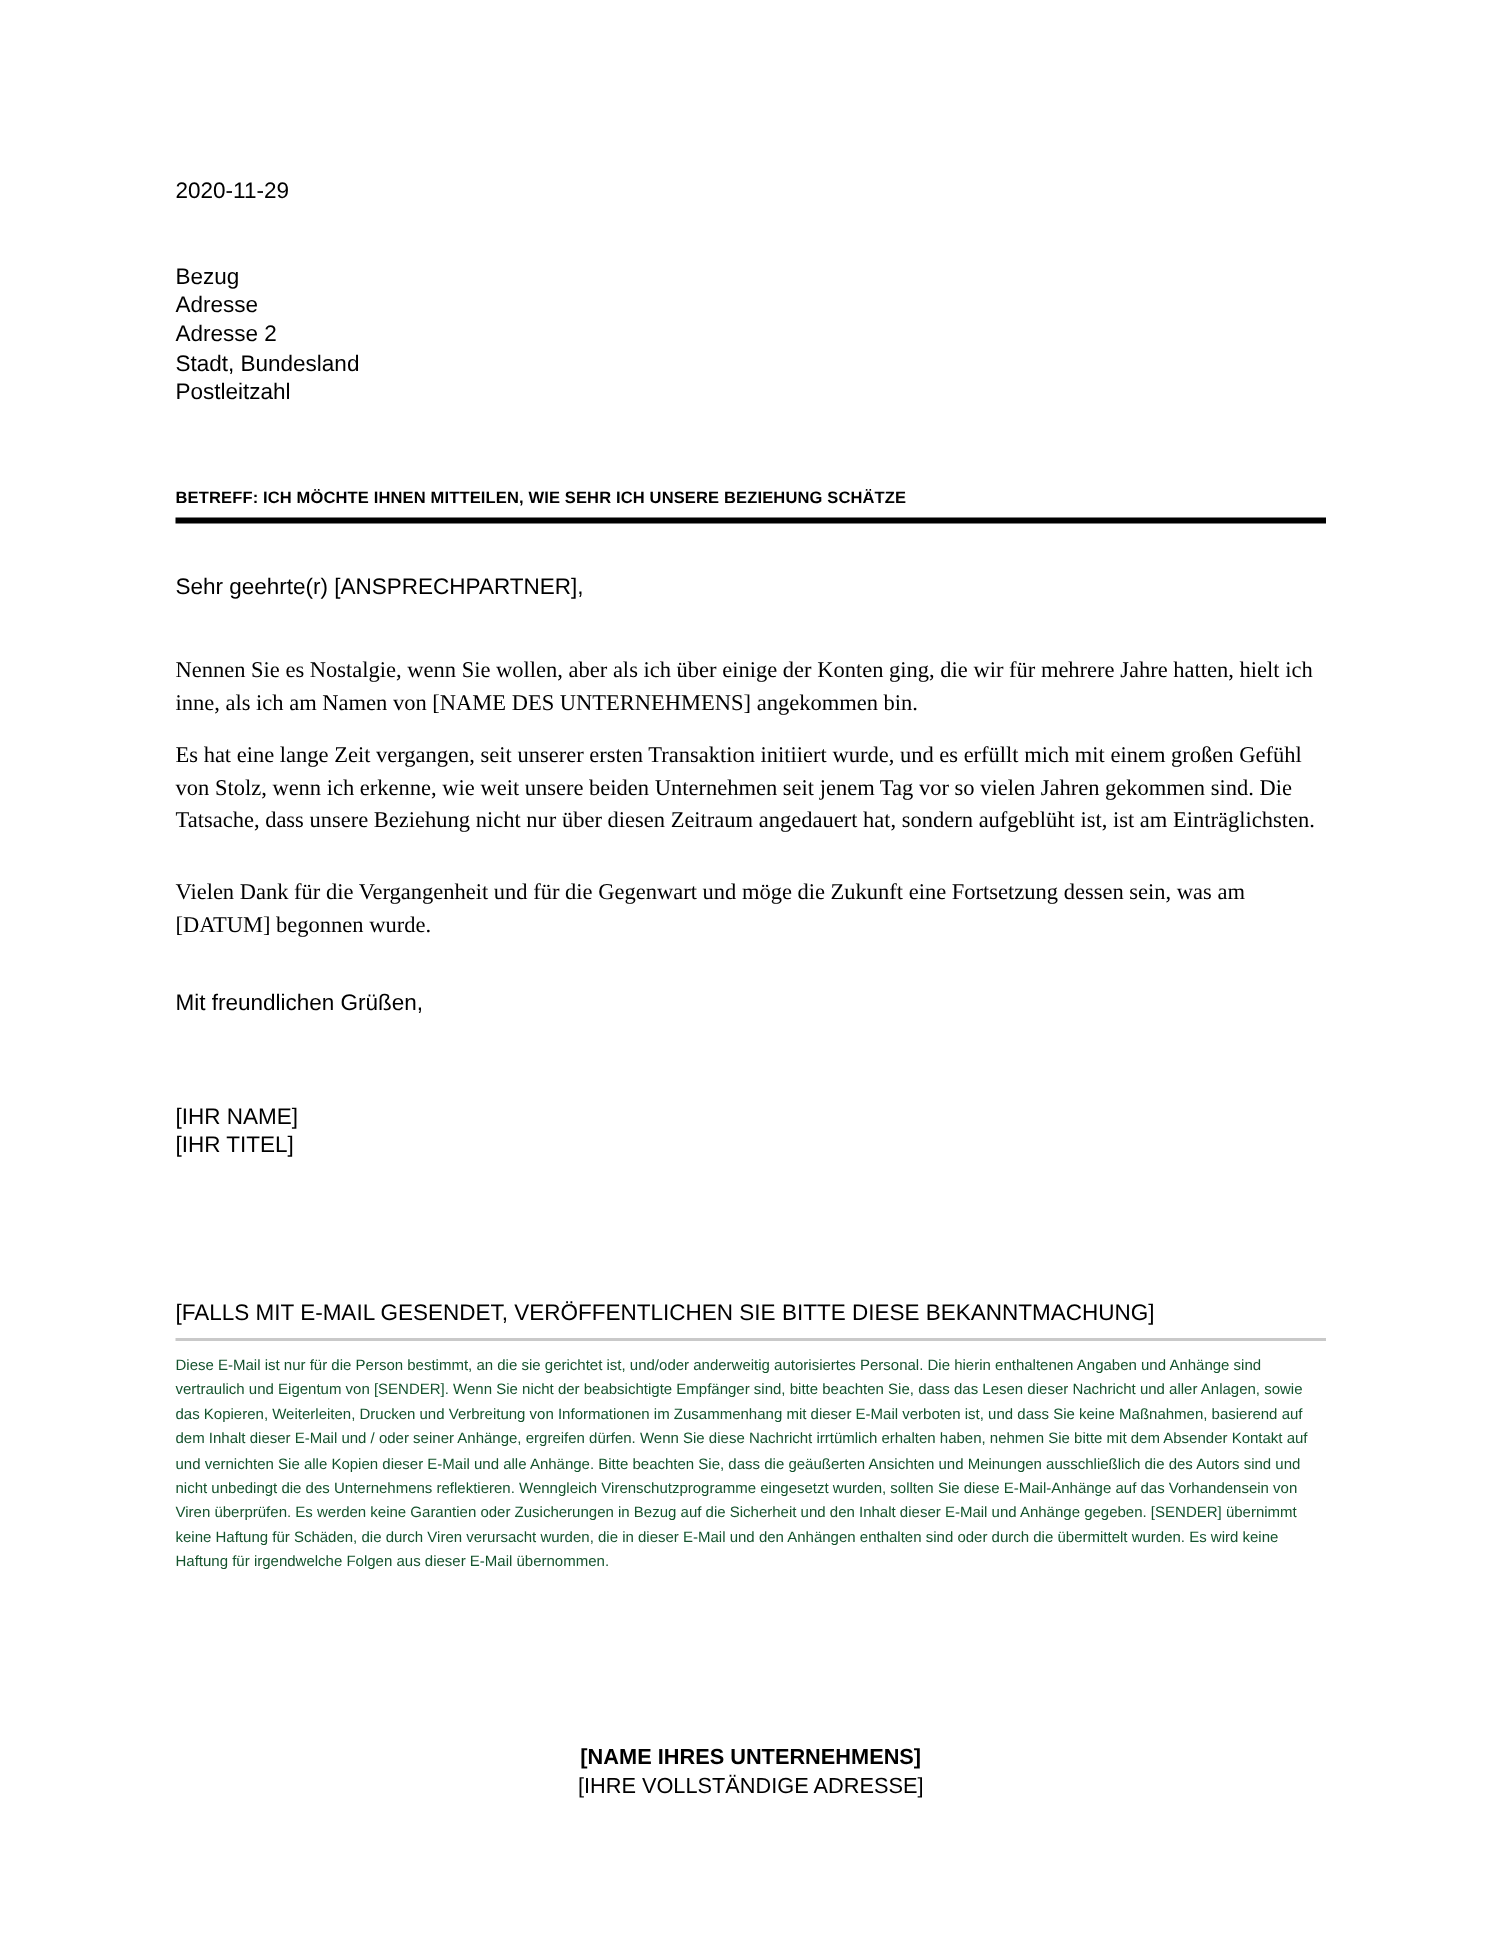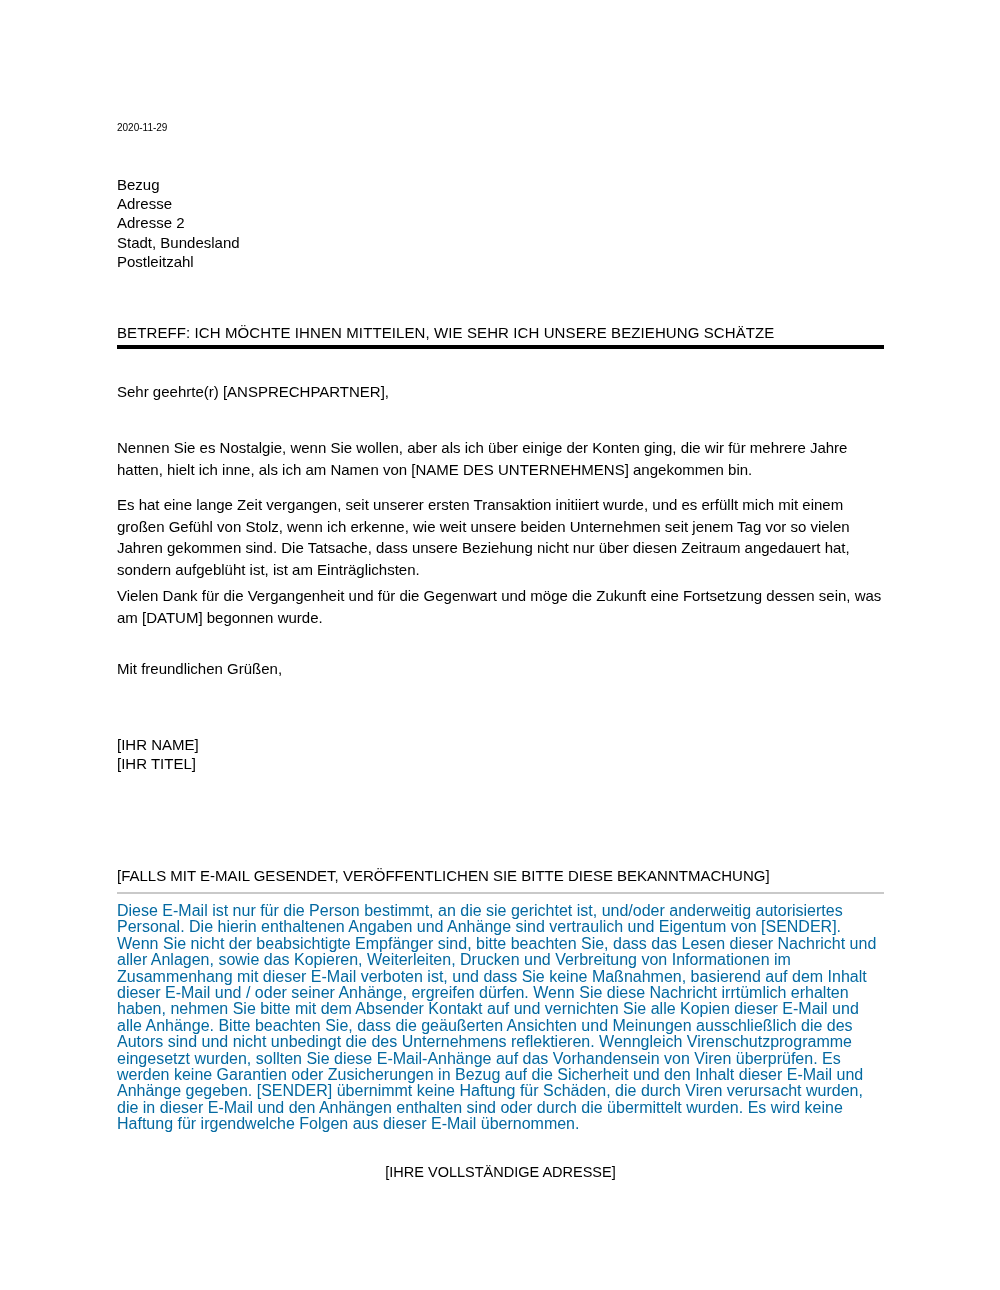--- a/index.html
+++ b/index.html
@@ -30,44 +30,44 @@
     left: 117px;
     top: 0;
     width: 767px;
   }
 
   
   .date-line {
     position: absolute;
     left: 0;
     top: 118px;
-    font-size: 10px;
+    font-size: 15px;
     line-height: 20px;
     white-space: nowrap;
     text-align: center;
   }
 
   
   .address-block {
     position: absolute;
     left: 0;
     top: 175px;
     font-size: 15px;
     line-height: 19.2px;
   }
   .address-block div { white-space: nowrap; }
 
   
   .subject {
     position: absolute;
     left: 0;
     top: 323px;
-    font-size: 15px;
+    font-size: 11px;
     line-height: 19px;
-    font-weight: normal;
+    font-weight: bold;
     letter-spacing: 0.1px;
     white-space: nowrap;
   }
   .rule-heavy {
     position: absolute;
     left: 0;
     top: 345px;
     width: 767px;
     height: 4px;
     background: #000000;
@@ -84,20 +84,21 @@
   }
 
   
   .para {
     position: absolute;
     left: 0;
     width: 765px;
     font-size: 15px;
     line-height: 21.5px;
     text-align: left;
+    font-family: Liberation Serif, serif;
   }
   .para-1 { top: 437px; }
   .para-2 { top: 494px; }
   .para-3 { top: 585px; }
 
   .closing {
     position: absolute;
     left: 0;
     top: 659px;
     font-size: 15px;
@@ -130,23 +131,23 @@
     top: 892px;
     width: 767px;
     height: 2px;
     background: #c9c9c9;
   }
   .disclaimer-body {
     position: absolute;
     left: 0;
     top: 903px;
     width: 764px;
-    font-size: 16px;
+    font-size: 10px;
     line-height: 16.4px;
-    color: #0369a1;
+    color: #14532d;
     text-align: left;
   }
 
   
   .footer {
     position: absolute;
     left: 0;
     top: 1163px;
     width: 767px;
     text-align: center;
@@ -191,17 +192,18 @@
       <div>[IHR NAME]</div>
       <div>[IHR TITEL]</div>
     </div>
 
     <div class="disclaimer-heading">[FALLS MIT E-MAIL GESENDET, VERÖFFENTLICHEN SIE BITTE DIESE BEKANNTMACHUNG]</div>
     <div class="rule-light"></div>
 
     <div class="disclaimer-body">Diese E-Mail ist nur für die Person bestimmt, an die sie gerichtet ist, und/oder anderweitig autorisiertes Personal. Die hierin enthaltenen Angaben und Anhänge sind vertraulich und Eigentum von [SENDER]. Wenn Sie nicht der beabsichtigte Empfänger sind, bitte beachten Sie, dass das Lesen dieser Nachricht und aller Anlagen, sowie das Kopieren, Weiterleiten, Drucken und Verbreitung von Informationen im Zusammenhang mit dieser E-Mail verboten ist, und dass Sie keine Maßnahmen, basierend auf dem Inhalt dieser E-Mail und / oder seiner Anhänge, ergreifen dürfen. Wenn Sie diese Nachricht irrtümlich erhalten haben, nehmen Sie bitte mit dem Absender Kontakt auf und vernichten Sie alle Kopien dieser E-Mail und alle Anhänge. Bitte beachten Sie, dass die geäußerten Ansichten und Meinungen ausschließlich die des Autors sind und nicht unbedingt die des Unternehmens reflektieren. Wenngleich Virenschutzprogramme eingesetzt wurden, sollten Sie diese E-Mail-Anhänge auf das Vorhandensein von Viren überprüfen. Es werden keine Garantien oder Zusicherungen in Bezug auf die Sicherheit und den Inhalt dieser E-Mail und Anhänge gegeben. [SENDER] übernimmt keine Haftung für Schäden, die durch Viren verursacht wurden, die in dieser E-Mail und den Anhängen enthalten sind oder durch die übermittelt wurden. Es wird keine Haftung für irgendwelche Folgen aus dieser E-Mail übernommen.</div>
 
     <div class="footer">
+      <div class="company">[NAME IHRES UNTERNEHMENS]</div>
       <div>[IHRE VOLLSTÄNDIGE ADRESSE]</div>
     </div>
 
   </div>
 </div>
 
 </body></html>

